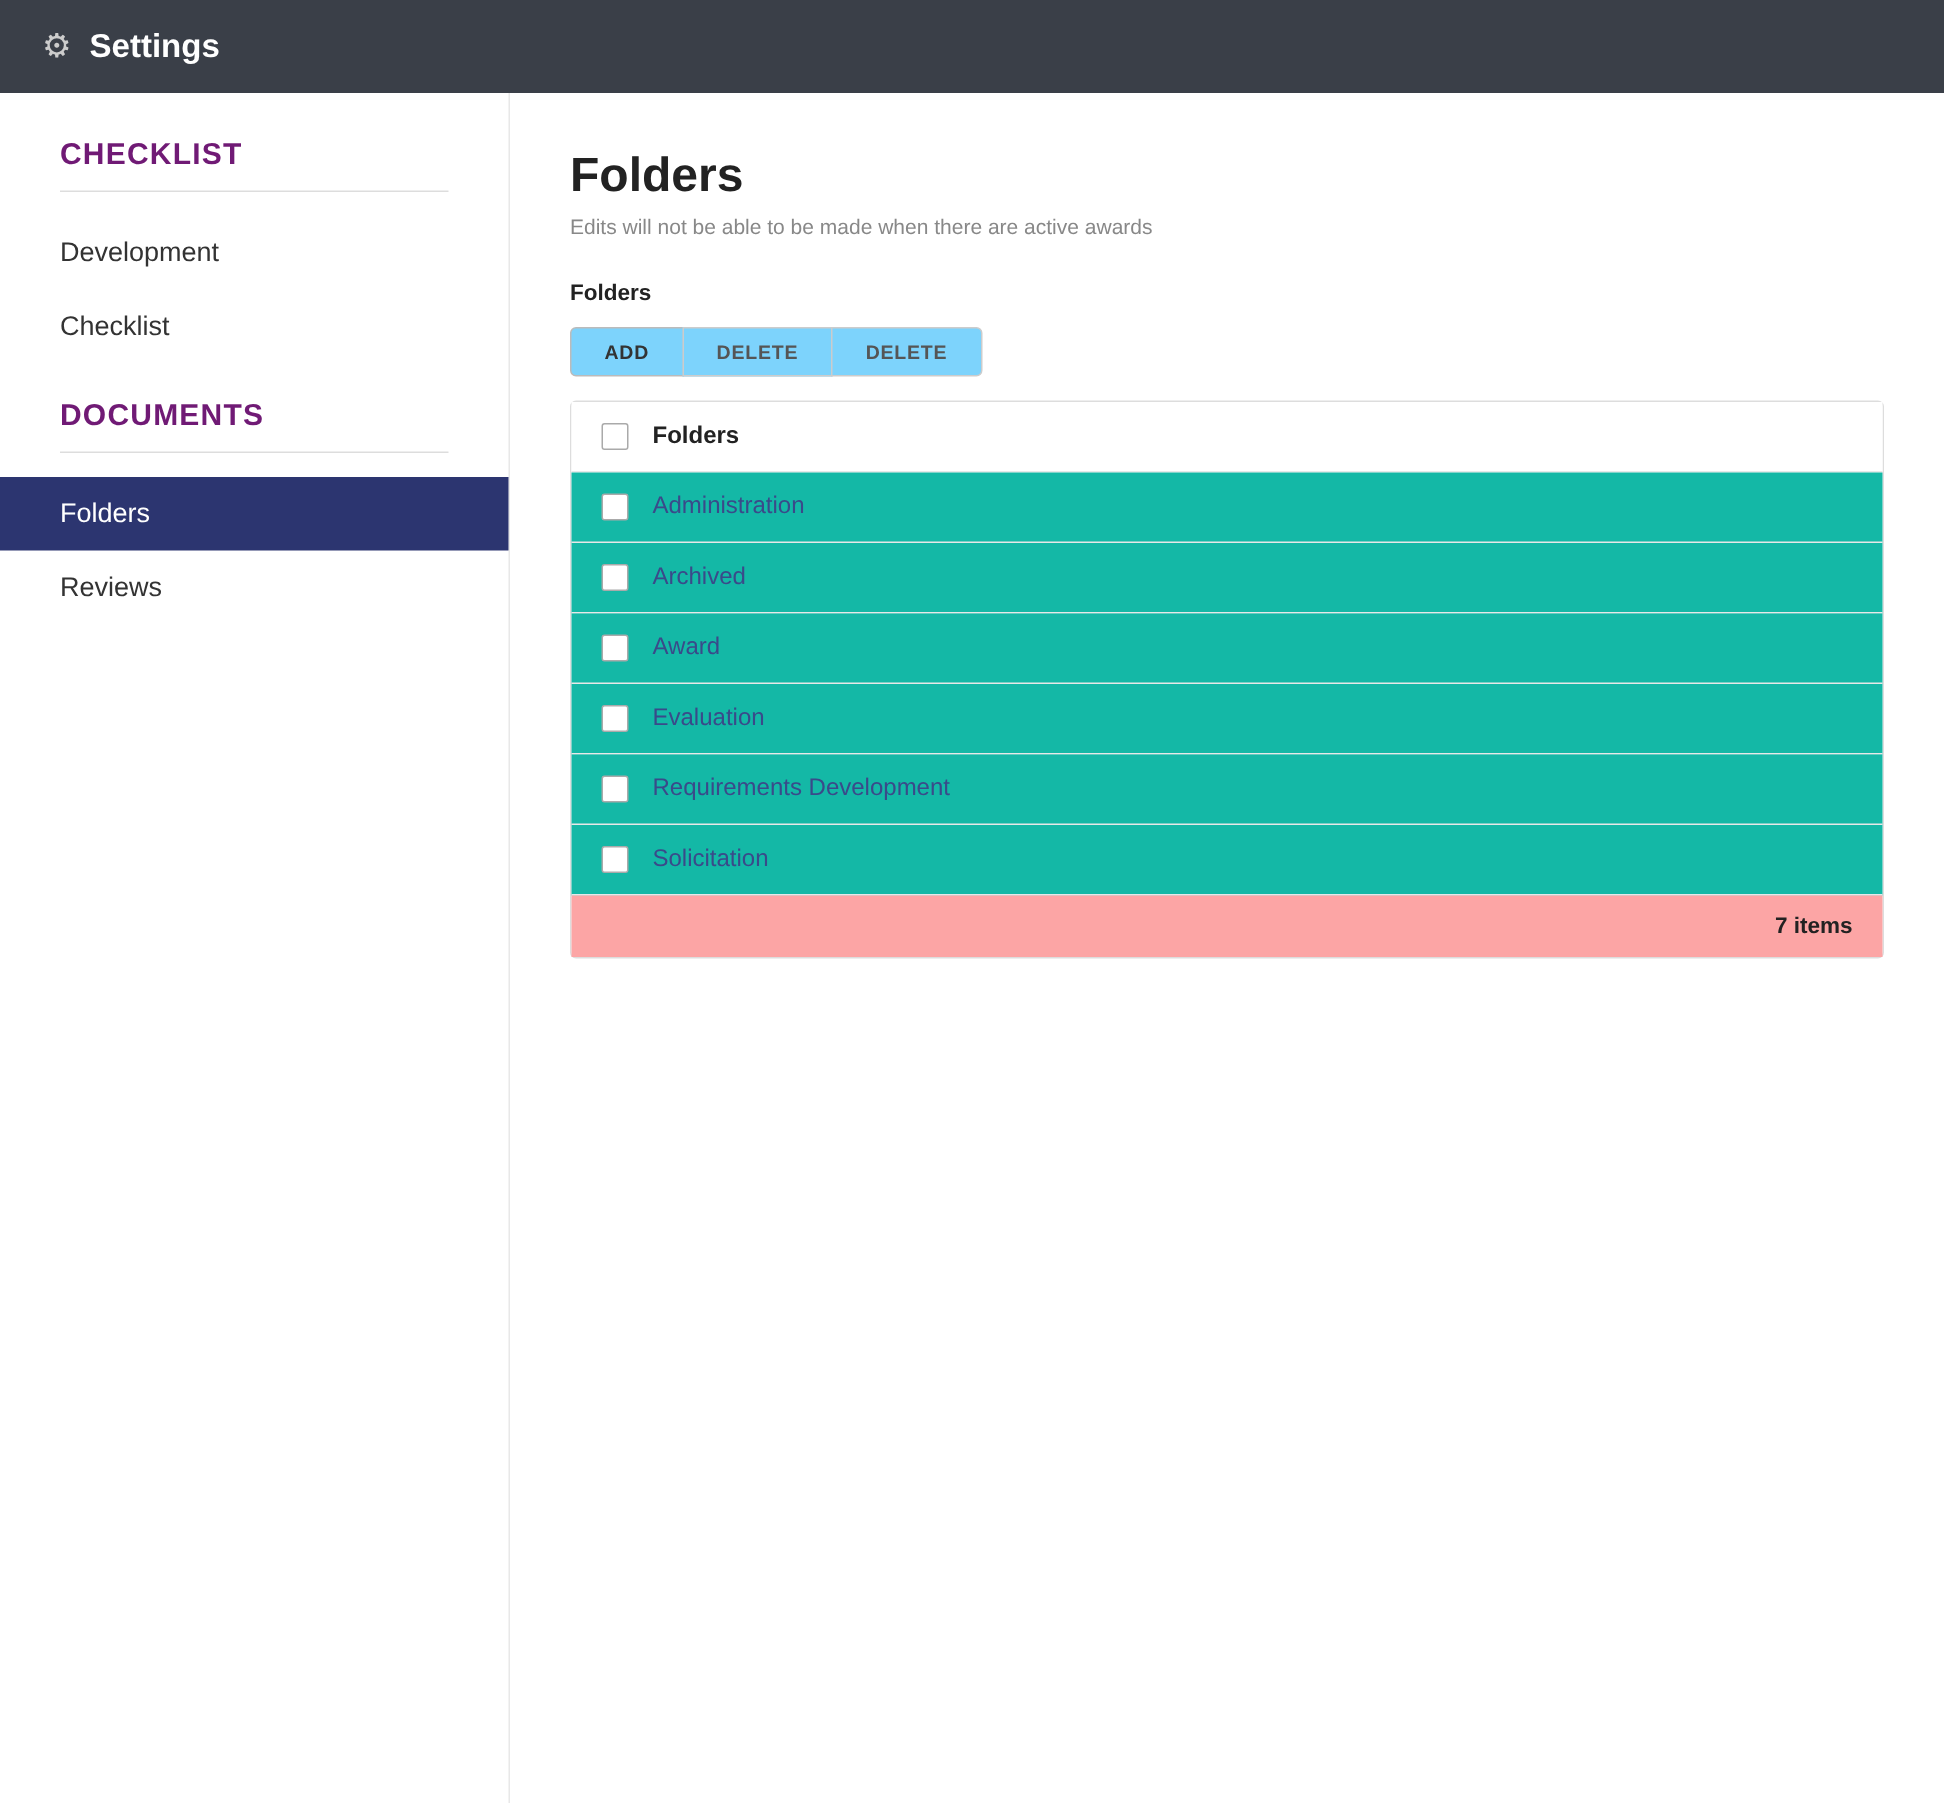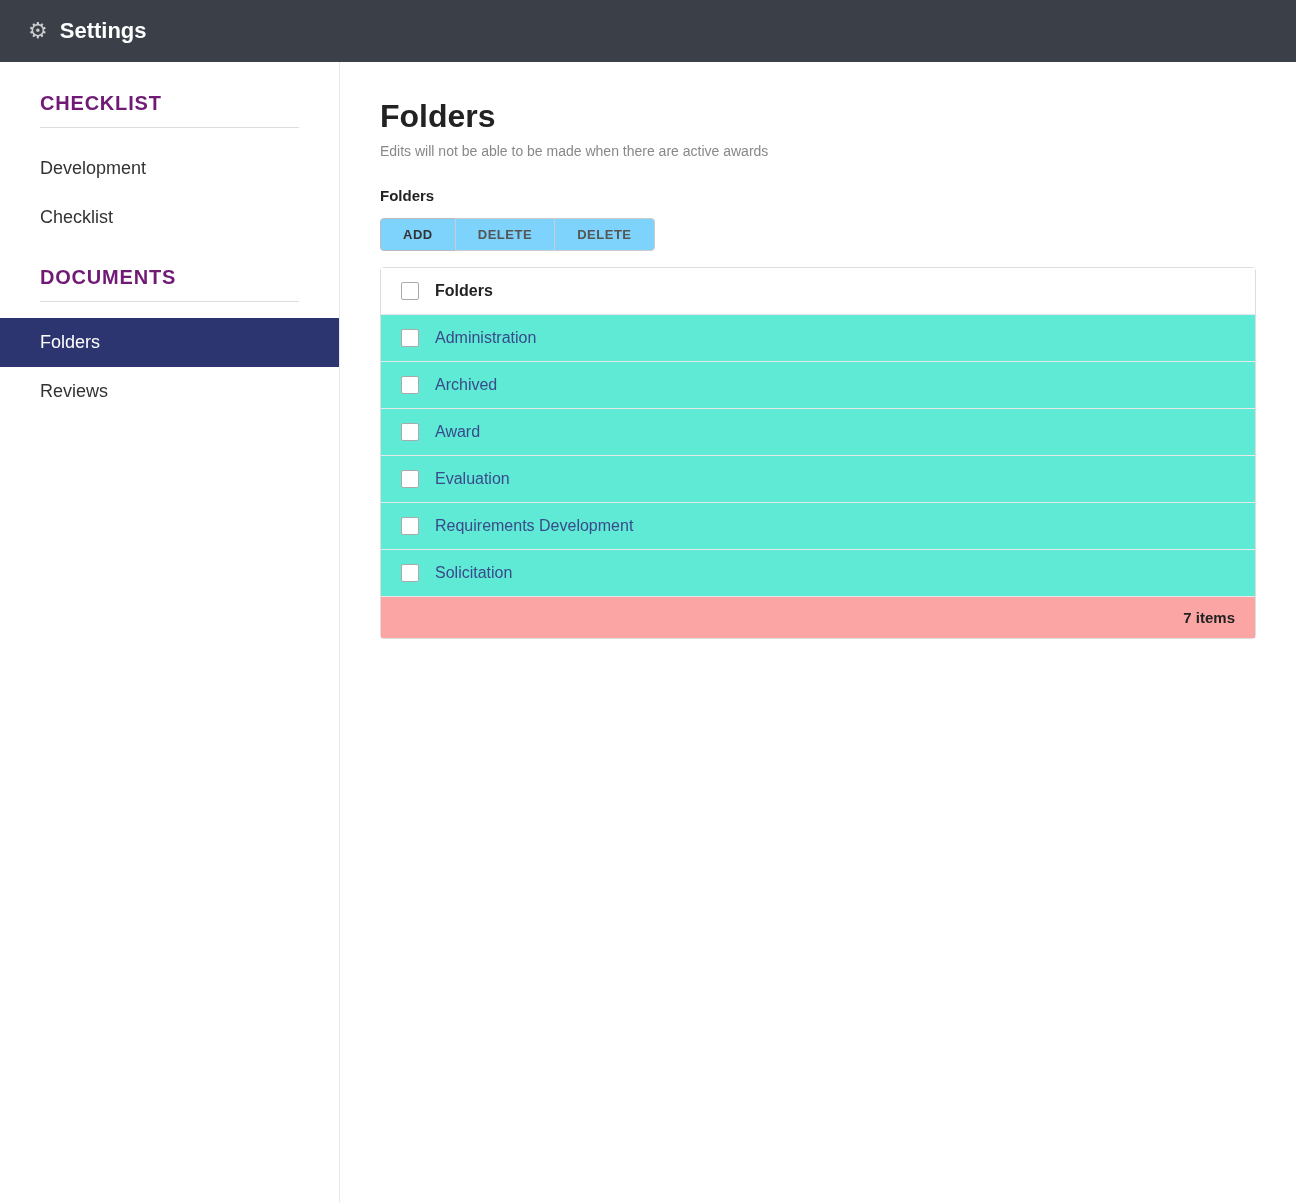--- a/index.html
+++ b/index.html
@@ -131,21 +131,21 @@
       border-bottom: 1px solid #e8e8e8;
       gap: 16px;
     }
     .folder-row:last-child {
       border-bottom: none;
     }
     .folder-row.header-row {
       background: #fff;
     }
     .folder-row.data-row {
-      background: #5eead4;
+      background: #14b8a6;
     }
     .folder-row.footer-row {
       background: #fca5a5;
       justify-content: flex-end;
       padding: 12px 20px;
     }
     .folder-checkbox {
       width: 18px;
       height: 18px;
       border: 1.5px solid #aaa;

